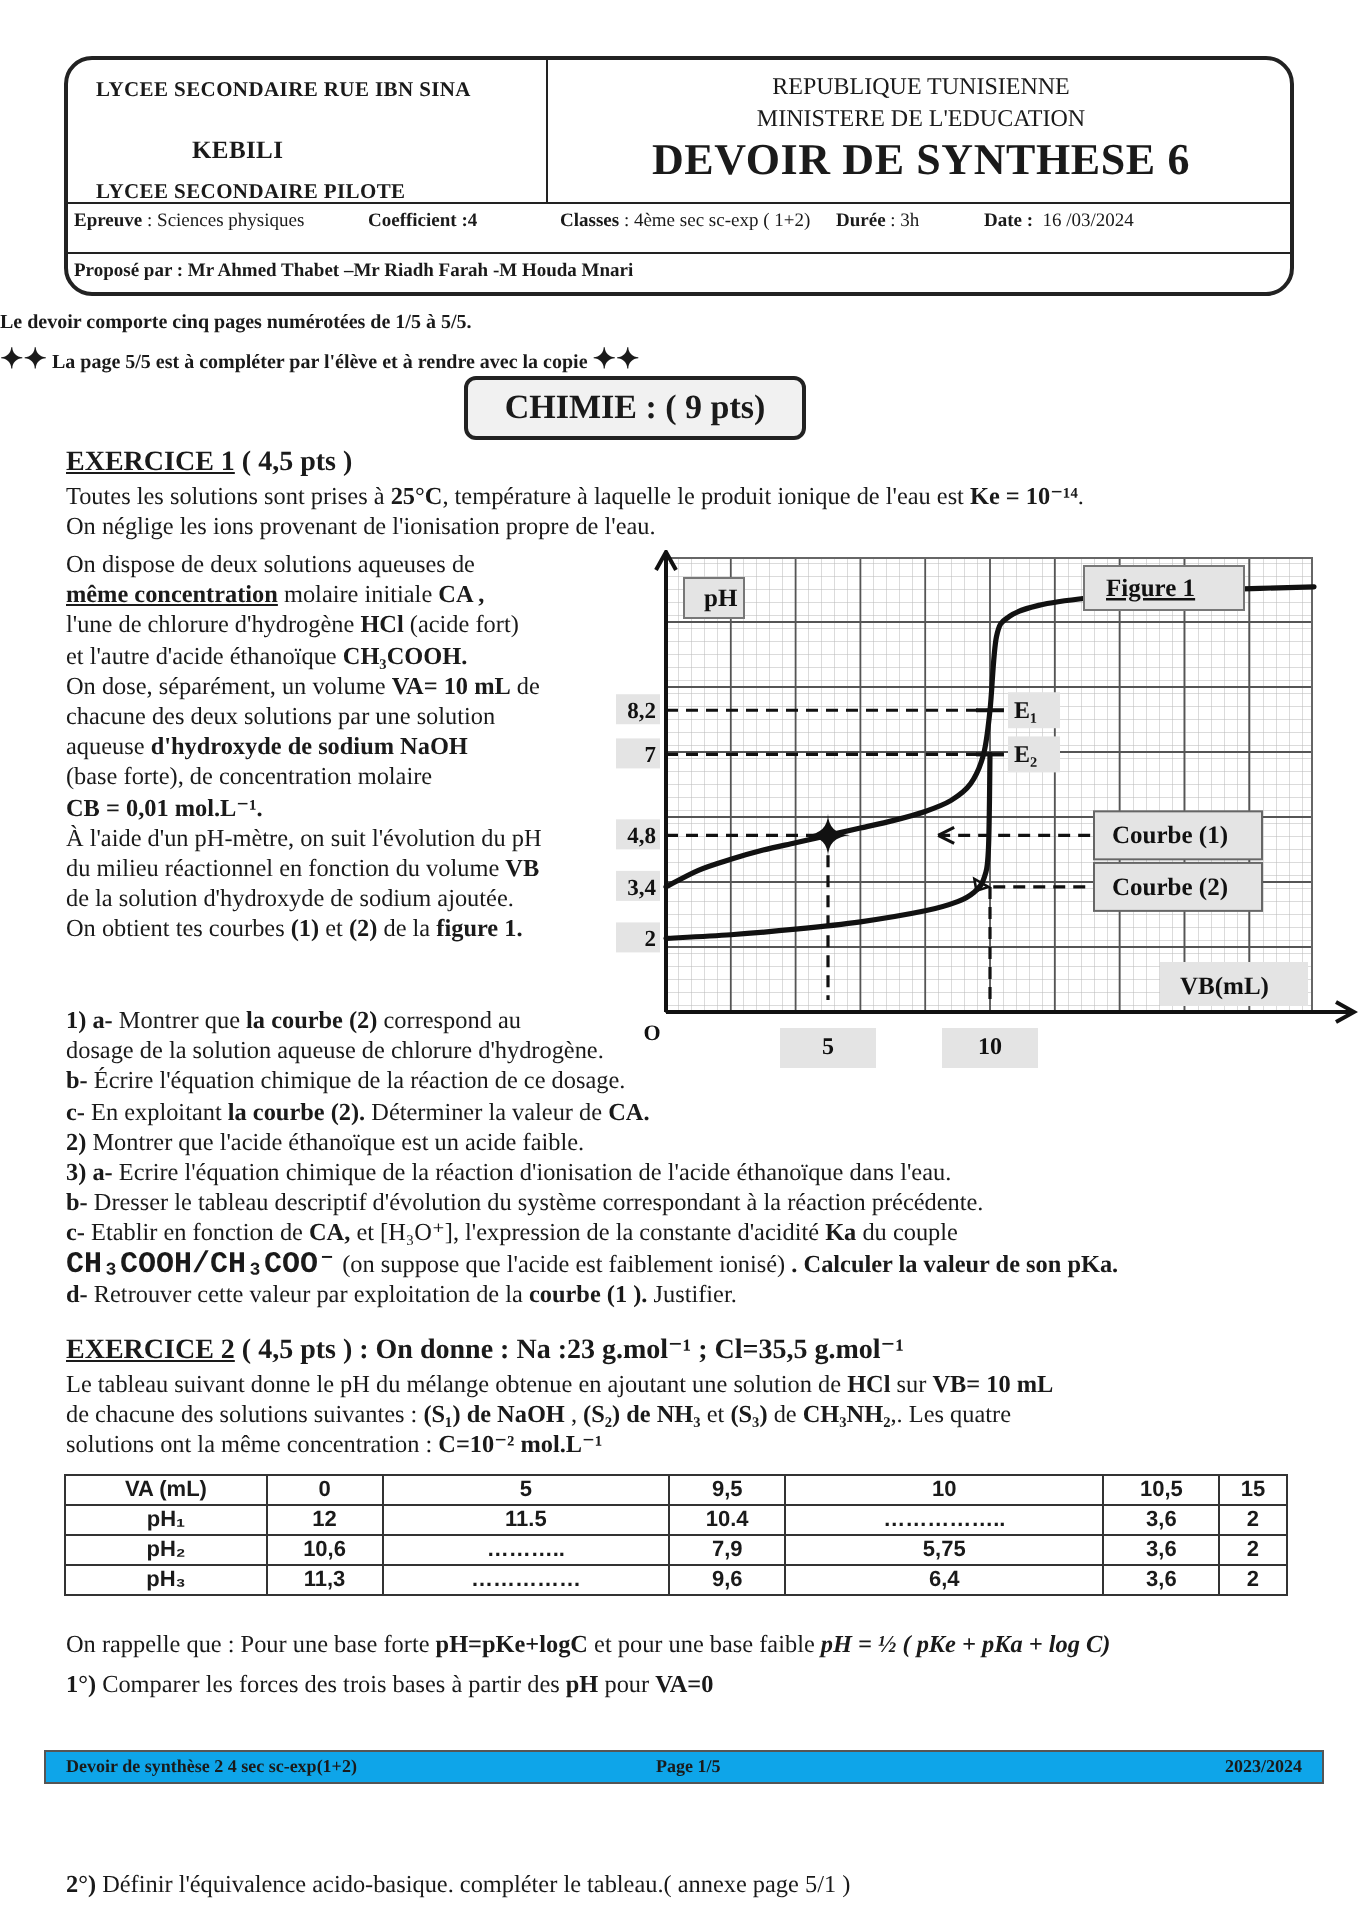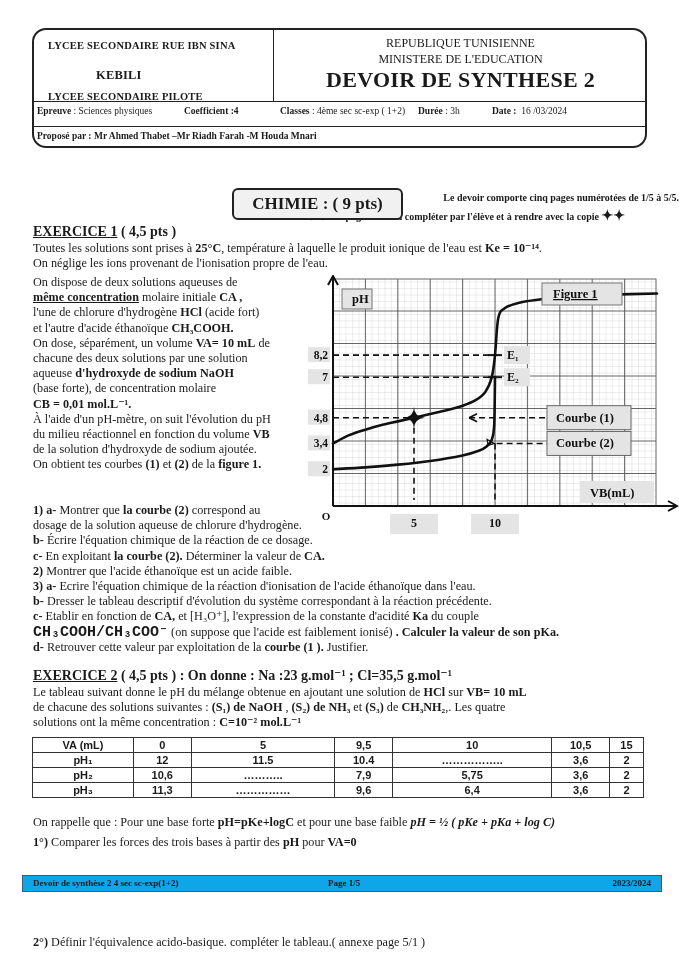--- a/index.html
+++ b/index.html
@@ -11,21 +11,21 @@
   
   #hdr{left:32px;top:28px;width:615px;height:120px;border:2px solid #222;border-radius:14px;box-sizing:border-box;}
   #hdr .vsep{position:absolute;left:239px;top:0;height:72px;border-left:1.5px solid #222;}
   #hdr .hsep1{position:absolute;left:0;right:0;top:71px;border-top:1.5px solid #222;}
   #hdr .hsep2{position:absolute;left:0;right:0;top:96px;border-top:1.5px solid #222;}
   .school{font-size:10.5px;font-weight:bold;letter-spacing:0.2px;}
   .rep{font-size:12px;text-align:center;}
   .dtitle{font-size:22px;font-weight:bold;text-align:center;letter-spacing:0.3px;}
   .meta{font-size:9.5px;}
 
-  .center-note{font-size:10px;font-weight:bold;text-align:right;margin-top:36px;}
+  .center-note{font-size:10px;font-weight:bold;text-align:left;}
   .star{font-size:14px;font-weight:bold;}
 
   #chimie{left:232px;top:188px;width:171px;height:32px;border:2px solid #222;border-radius:6px;box-sizing:border-box;background:#f1f1f1;text-align:center;font-size:17px;font-weight:bold;line-height:28px;}
 
   .txt{font-size:12.2px;line-height:15.2px;}
   .h-ex{font-size:14px;font-weight:bold;}
   .h-ex .u{text-decoration:underline;}
 
   
   #tbl{left:32px;top:737px;width:612px;border-collapse:collapse;font-family:"Liberation Sans","DejaVu Sans",sans-serif;font-size:11px;font-weight:bold;}
@@ -43,21 +43,21 @@
   <div class="vsep"></div>
   <div class="hsep1"></div>
   <div class="hsep2"></div>
 
   <div class="abs school" style="left:14px;top:10px;">LYCEE  SECONDAIRE  RUE IBN SINA</div>
   <div class="abs school" style="left:14px;top:24px;margin-top:37px;">LYCEE SECONDAIRE  PILOTE</div>
   <div class="abs school" style="left:62px;top:38px;font-size:12.5px;">KEBILI</div>
 
   <div class="abs rep" style="left:240px;width:373px;top:6px;">REPUBLIQUE TUNISIENNE</div>
   <div class="abs rep" style="left:240px;width:373px;top:22px;">MINISTERE DE L'EDUCATION</div>
-  <div class="abs dtitle" style="left:240px;width:373px;top:37px;">DEVOIR DE SYNTHESE 2</div>
+  <div class="abs dtitle" style="left:240px;width:373px;top:37px;">DEVOIR DE SYNTHESE 6</div>
 
   <div class="abs meta" style="left:3px;top:76px;">
     <b>Epreuve</b><span> : Sciences physiques</span>
   </div>
   <div class="abs meta" style="left:150px;top:76px;">
     <b>Coefficient</b><b> :4</b>
   </div>
   <div class="abs meta" style="left:246px;top:76px;">
     <b>Classes</b><span> : 4ème sec  sc-exp ( 1+2)</span>
   </div>

